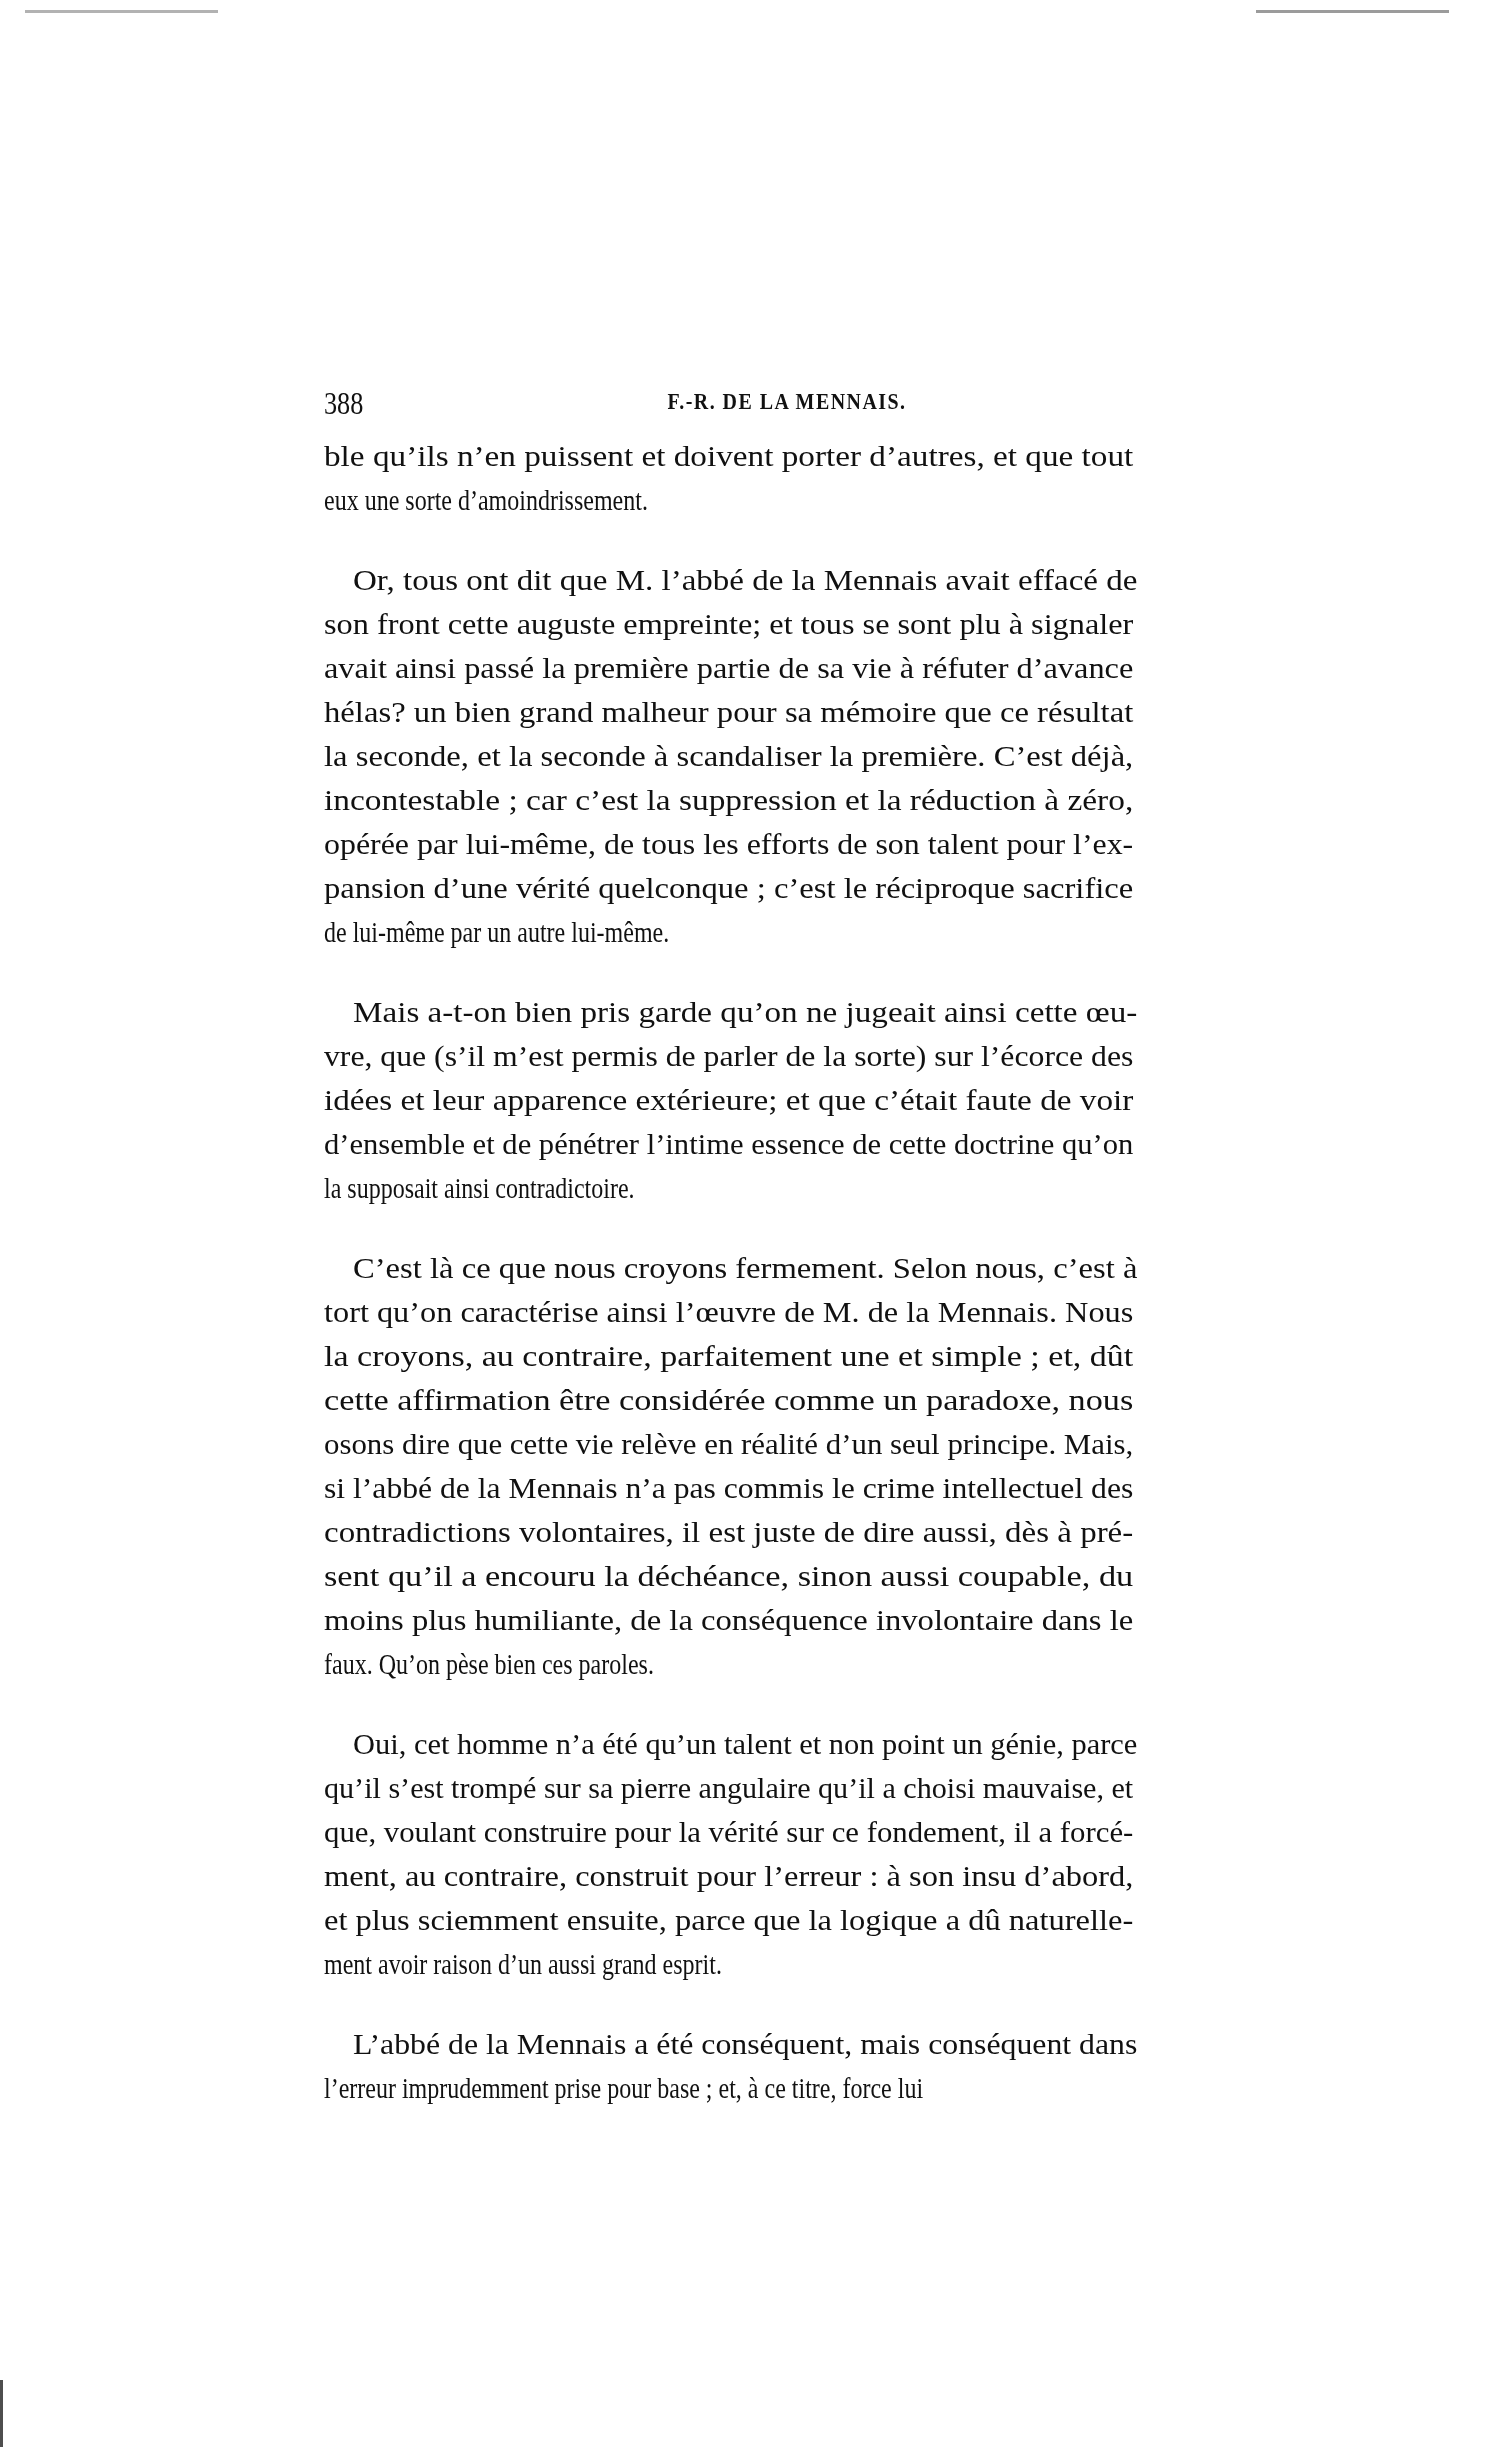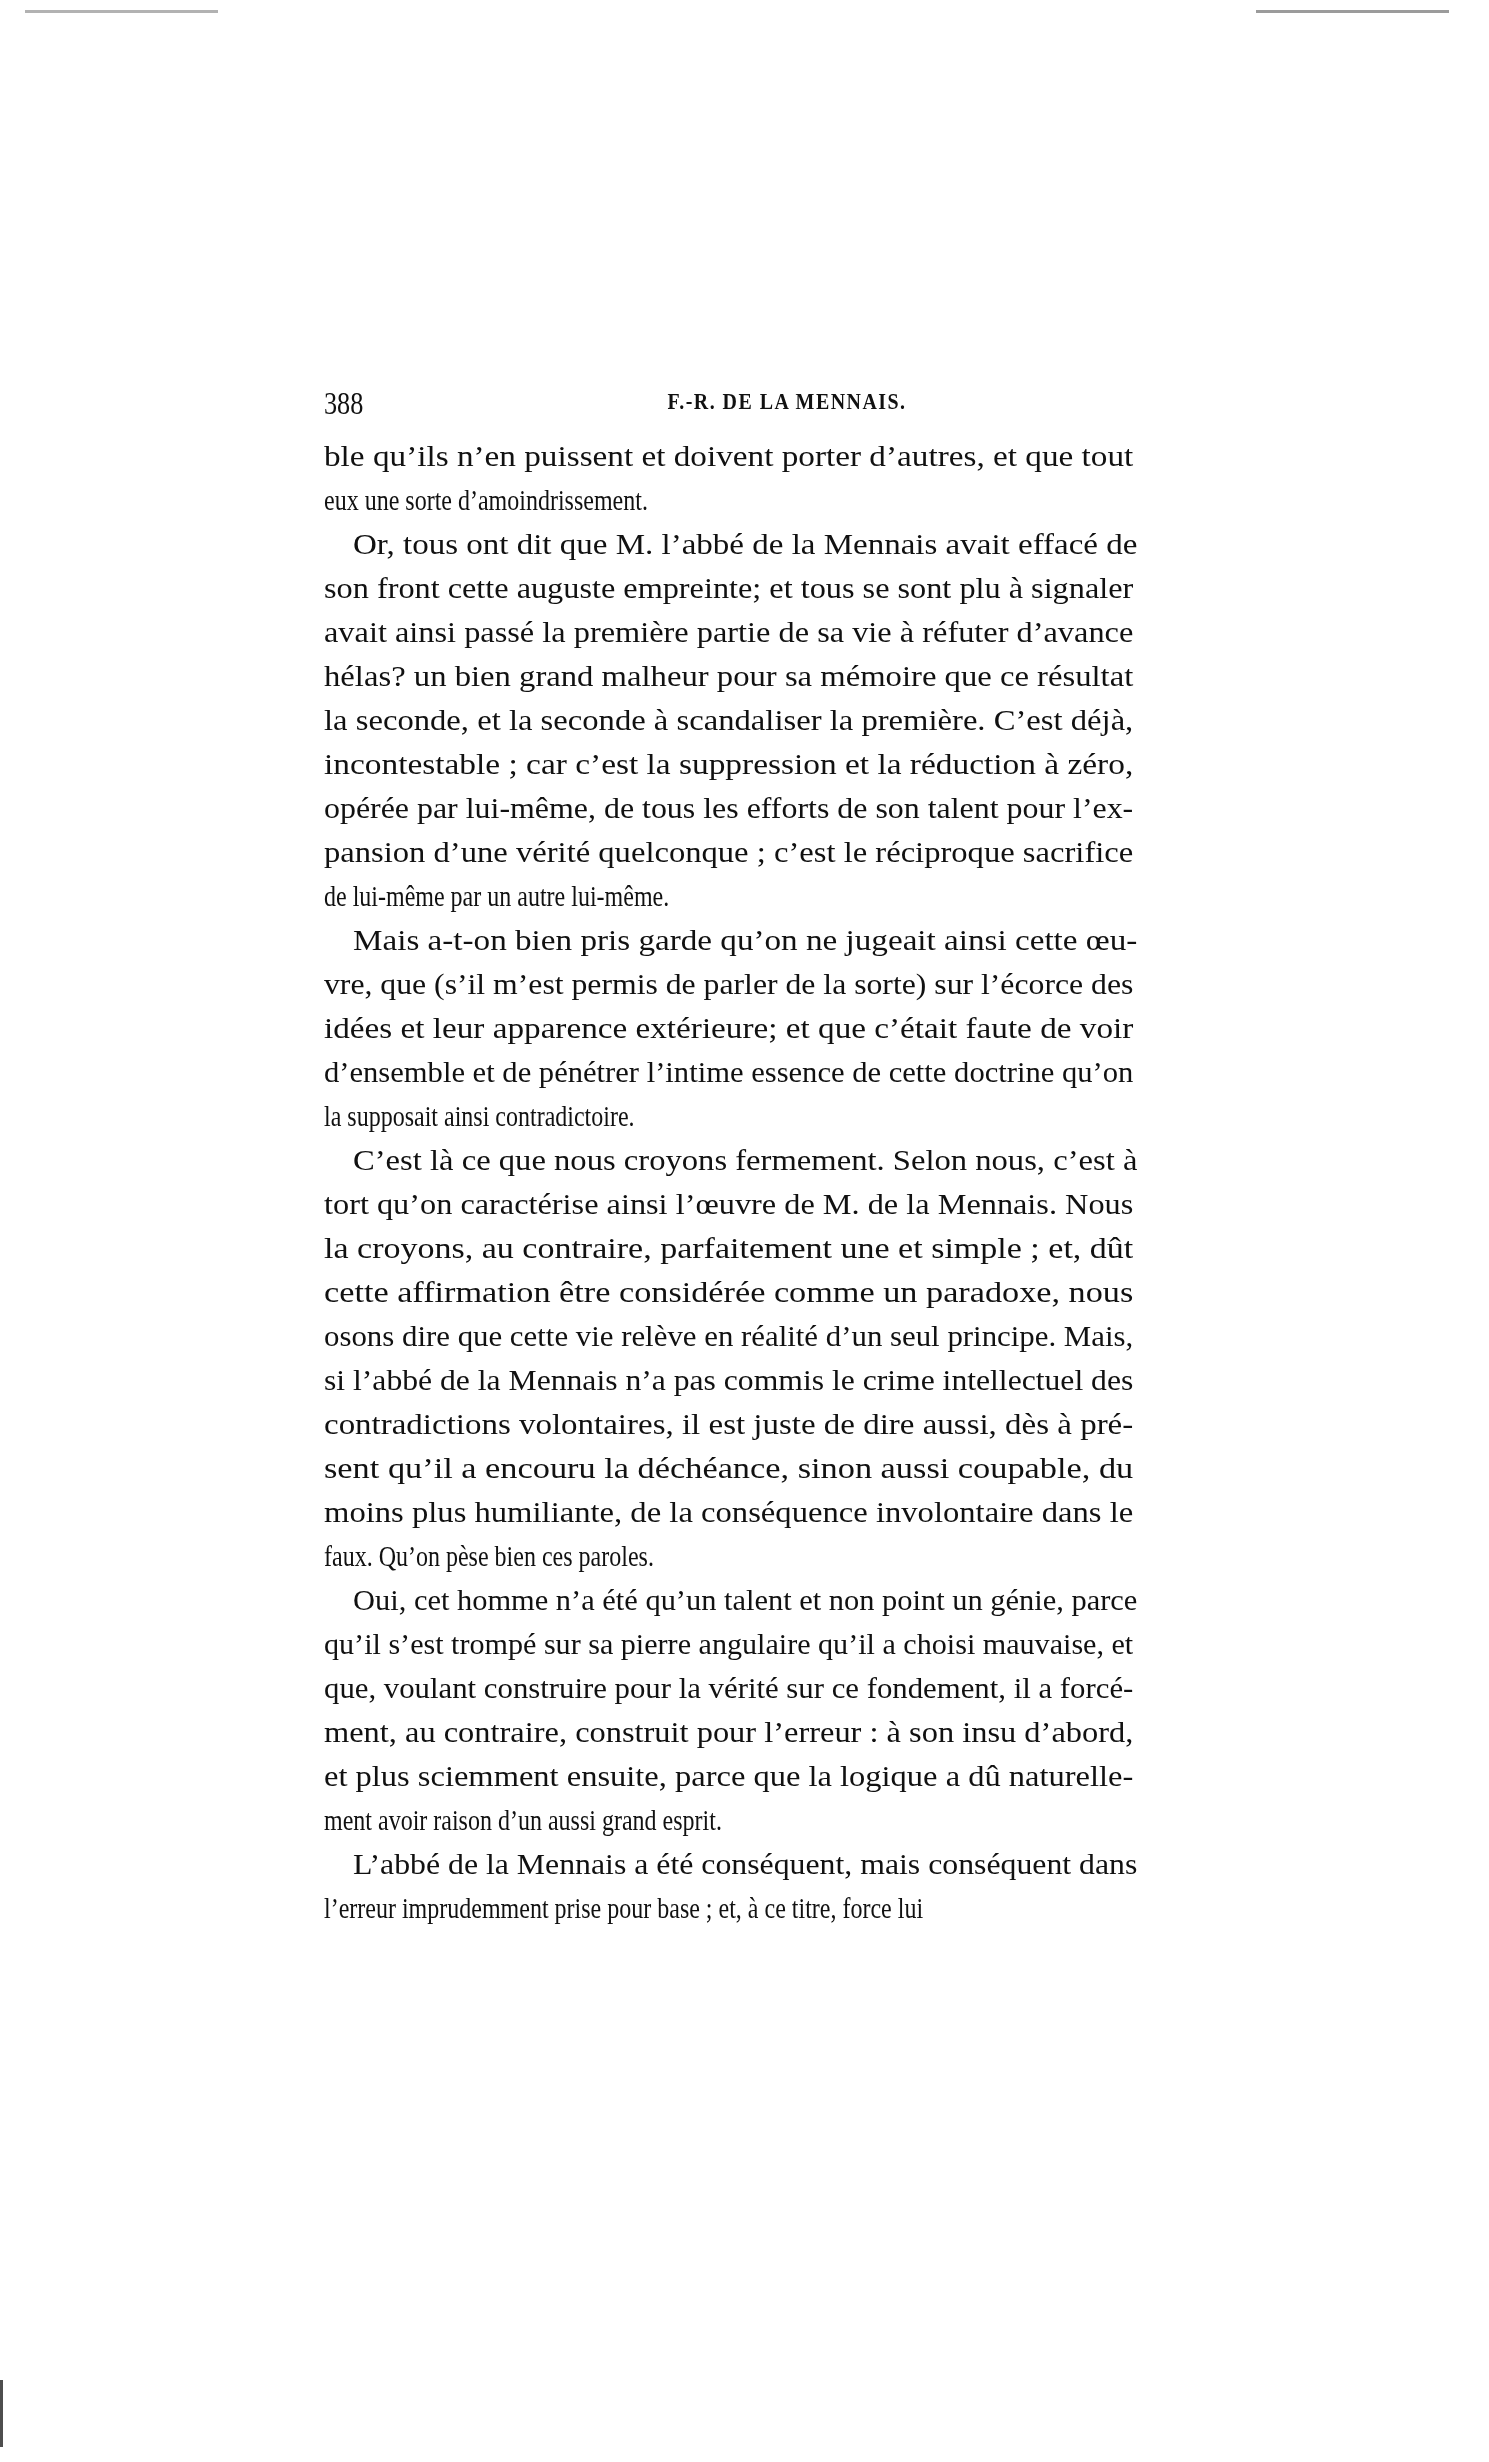--- a/index.html
+++ b/index.html
@@ -8,21 +8,21 @@
   .running-head { position: absolute; left: 324px; top: 375px; width: 926px; height: 42px;
     font-family: "Liberation Serif", serif; color: #111; }
   .page-number { position: absolute; left: 0; top: 0; font-size: 32px; transform: scaleX(0.82); transform-origin: left top; }
   .running-title { position: absolute; left: 0; right: 0; top: 3.4px; text-align: center;
     font-size: 23.5px; font-weight: bold; letter-spacing: 1.7px; transform: scaleX(0.85); }
   .body-text { position: absolute; left: 324px; top: 424px; width: 926px;
     font-family: "Liberation Serif", serif; color: #111; }
   .line { height: 44px; line-height: 44px; font-size: 30px; white-space: nowrap;
     display: block; }
   .line-inner { display: inline-block; transform-origin: left center; }
-  .indent { padding-left: 28.5px; }
+  .indent { padding-left: 28.5px; margin-top: 36px; }
   .scan-mark { position: absolute; background: #222; }
   .scan-top { top: 0; height: 3.4px; }
   .scan-left { left: 0; width: 2.5px; }
 </style>
 </head>
 <body>
 
 <div class="page">
   <div class="scan-mark scan-top" style="left:25px;width:193px;opacity:0.35;"></div>
   <div class="scan-mark scan-top" style="left:1256px;width:193px;opacity:0.45;"></div>

